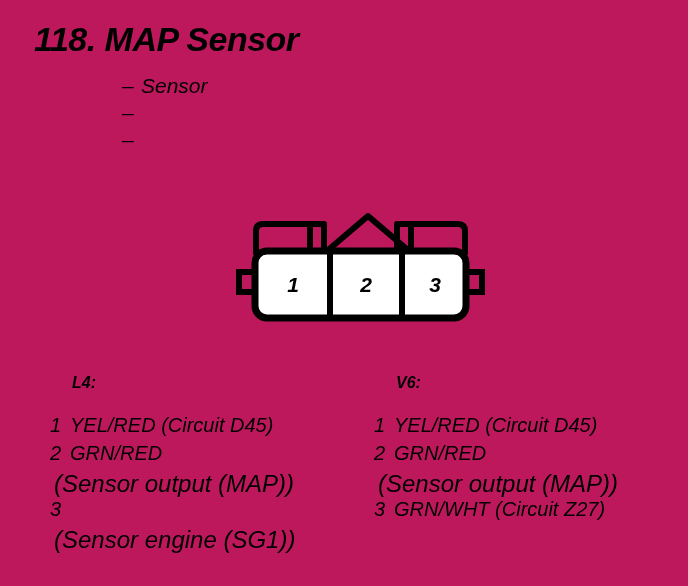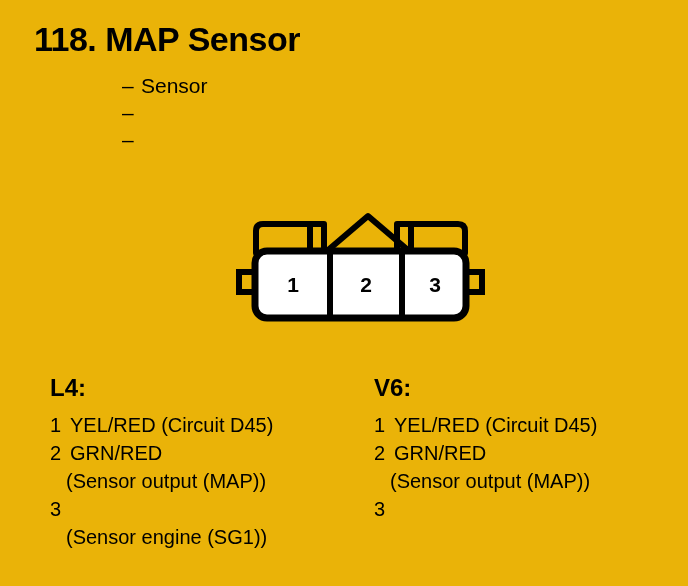--- a/index.html
+++ b/index.html
@@ -4,24 +4,25 @@
 <style>
   html, body {
     margin: 0;
     padding: 0;
     background: #ffffff;
   }
   #page {
     position: relative;
     width: 688px;
     height: 586px;
-    background: #eab308;
+    background: #be185d;
     overflow: hidden;
     font-family: "Liberation Sans", sans-serif;
     color: #000000;
+    font-style: italic;
   }
 
   
   #title {
     position: absolute;
     left: 34px;
     top: 20px;
     font-size: 34px;
     font-weight: bold;
     letter-spacing: -0.5px;
@@ -65,40 +66,41 @@
 
   
   .col {
     position: absolute;
     top: 374px;
   }
   #col-l4 { left: 50px; }
   #col-v6 { left: 374px; }
 
   .col-head {
-    font-size: 24px;
+    font-size: 16px;
     font-weight: bold;
+    margin-left: 22px;
     height: 40px;
     white-space: nowrap;
   }
   .pin-row {
     display: flex;
     align-items: baseline;
     font-size: 20px;
     height: 28px;
     white-space: nowrap;
   }
   .pin-idx {
     width: 20px;
     flex: 0 0 20px;
   }
   .pin-sub {
-    font-size: 20px;
+    font-size: 24px;
     height: 28px;
-    margin-left: 16px;
+    margin-left: 4px;
     white-space: nowrap;
   }
 </style>
 </head>
 <body>
 
 <div id="page">
 
   <div id="title">118.  MAP Sensor</div>
 
@@ -181,16 +183,17 @@
     </div>
 
     <div class="pin-row">
       <span class="pin-idx">2</span>
       <span>GRN/RED</span>
     </div>
     <div class="pin-sub">(Sensor output (MAP))</div>
 
     <div class="pin-row">
       <span class="pin-idx">3</span>
+      <span>GRN/WHT (Circuit Z27)</span>
     </div>
   </div>
 
 </div>
 
 </body></html>

